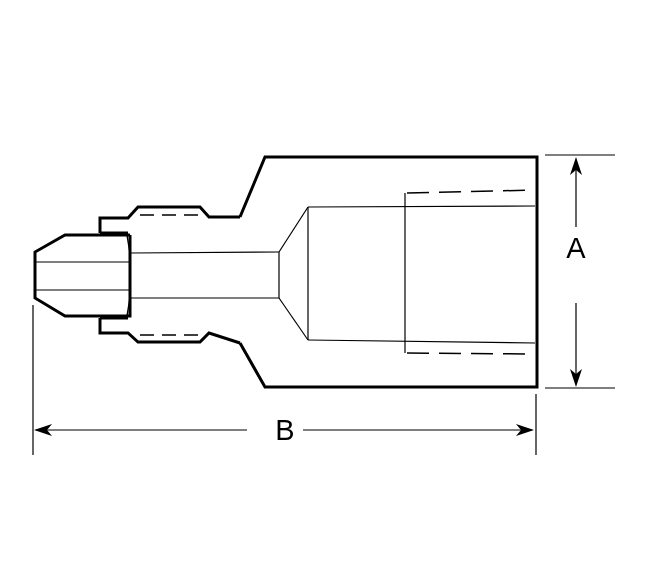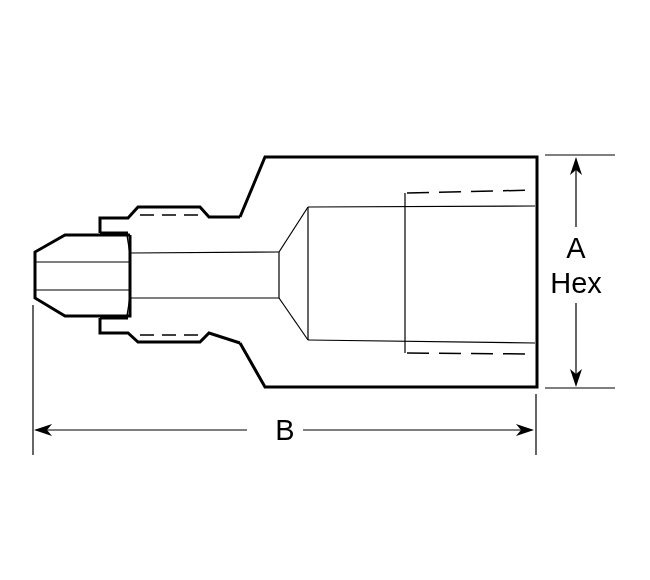--- a/index.html
+++ b/index.html
@@ -74,15 +74,14 @@
 
       <path d="M 576 157 L 570 175 L 576 170 L 582 175 Z"></path>
       <path d="M 576 387 L 570 369 L 576 374 L 582 369 Z"></path>
 
       <path d="M 34 430 L 52 424 L 47 430 L 52 436 Z"></path>
       <path d="M 534 430 L 516 424 L 521 430 L 516 436 Z"></path>
     </g>
   </svg>
 
   <div class="label dim-a">A</div>
-  <div class="label dim-hex">Hex</div>
   <div class="label dim-b">B</div>
 </div>
 
 </body></html>

